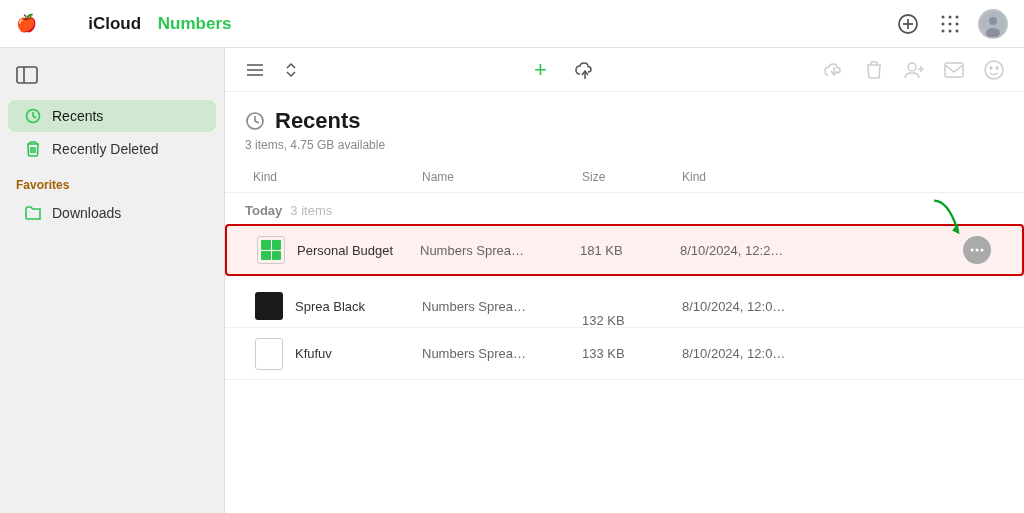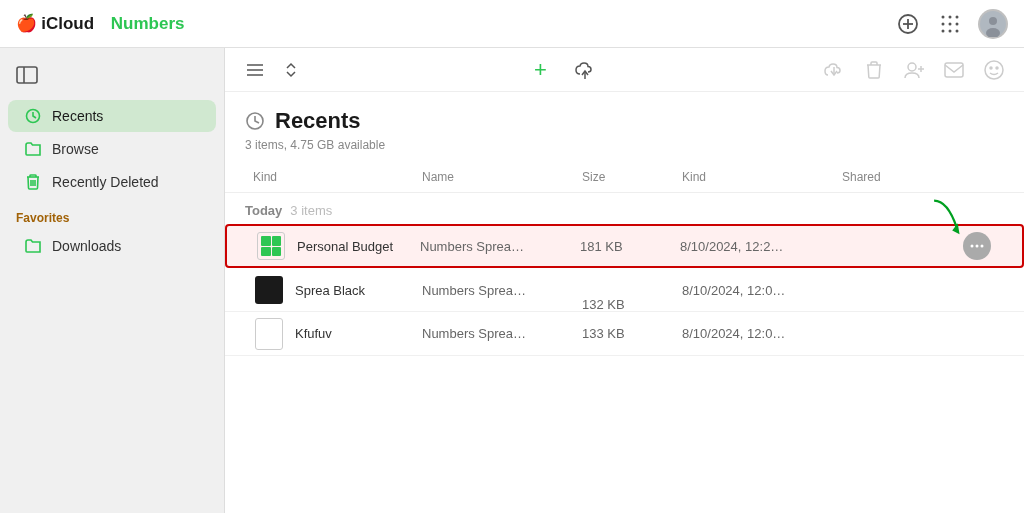--- a/index.html
+++ b/index.html
@@ -24,21 +24,21 @@
       border-bottom: 1px solid #e0e0e0;
     }
     .top-bar-logo {
       display: flex;
       align-items: center;
       gap: 4px;
       font-size: 17px;
       font-weight: 600;
     }
     .logo-apple { color: #1a1a1a; }
-    .logo-icloud { color: #1a1a1a; }
+    .logo-icloud { color: #1a1a1a; margin-left: 47px; }
     .logo-numbers { color: #2dc653; text-align: right; }
     .top-bar-right {
       display: flex;
       align-items: center;
       gap: 14px;
     }
     .top-icon {
       width: 28px;
       height: 28px;
       display: flex;
@@ -208,23 +208,23 @@
       color: #888;
       display: flex;
       align-items: flex-end;
       gap: 8px;
     }
 
     
     .file-row {
       display: grid;
       grid-template-columns: 1fr 160px 100px 160px 120px 50px;
-      padding: 8px 20px;
-      align-items: center;
-      height: 44px;
+      padding: 16px 20px;
+      align-items: center;
+      height: 52px;
       border-bottom: 1px solid #f0f0f0;
       cursor: pointer;
       position: relative;
     }
     .file-row.selected {
       background: #fff0f0;
       border: 2px solid #cc0000;
       border-radius: 4px;
     }
     .file-row-cell {
@@ -359,28 +359,20 @@
         <div class="sidebar-item-icon">
           <svg width="16" height="16" viewBox="0 0 16 16" fill="none" stroke="#2dc653" stroke-width="1.6">
             <circle cx="8" cy="8" r="6.5"></circle>
             <polyline points="8,4 8,8 11,10" stroke="#2dc653" stroke-width="1.6" fill="none"></polyline>
           </svg>
         </div>
         <span>Recents</span>
       </div>
       <div class="sidebar-item">
         <div class="sidebar-item-icon">
-          <svg width="16" height="14" viewBox="0 0 16 14" fill="none" stroke="#2dc653" stroke-width="1.6">
-            <path d="M1 3 Q1 1 3 1 L6 1 L7.5 3 L15 3 Q15 3 15 4 L15 13 Q15 13 14 13 L2 13 Q1 13 1 12 Z"></path>
-          </svg>
-        </div>
-        <span>Browse</span>
-      </div>
-      <div class="sidebar-item">
-        <div class="sidebar-item-icon">
           <svg width="14" height="16" viewBox="0 0 14 16" fill="none" stroke="#2dc653" stroke-width="1.6">
             <polyline points="1,3 13,3"></polyline>
             <path d="M4,3 L4,1.5 Q4,1 5,1 L9,1 Q10,1 10,1.5 L10,3"></path>
             <path d="M2,3 L2.5,14 Q2.5,15 3.5,15 L10.5,15 Q11.5,15 11.5,14 L12,3"></path>
             <line x1="5" y1="6" x2="5" y2="12"></line>
             <line x1="7" y1="6" x2="7" y2="12"></line>
             <line x1="9" y1="6" x2="9" y2="12"></line>
           </svg>
         </div>
         <span>Recently Deleted</span>
@@ -477,21 +469,20 @@
         <span class="content-title">Recents</span>
       </div>
       <div class="content-subtitle">3 items, 4.75 GB available</div>
     </div>
 
     <div class="table-header">
       <div class="table-header-cell">Kind</div>
       <div class="table-header-cell">Name</div>
       <div class="table-header-cell">Size</div>
       <div class="table-header-cell">Kind</div>
-      <div class="table-header-cell">Shared</div>
       <div class="table-header-cell"></div>
     </div>
 
     <div class="section-label">
       <span>Today</span>
       <span style="color:#bbb; font-weight:400;">3 items</span>
     </div>
 
     <div class="file-row selected" style="position:relative;">
       <div class="file-row-cell file-name-cell">

